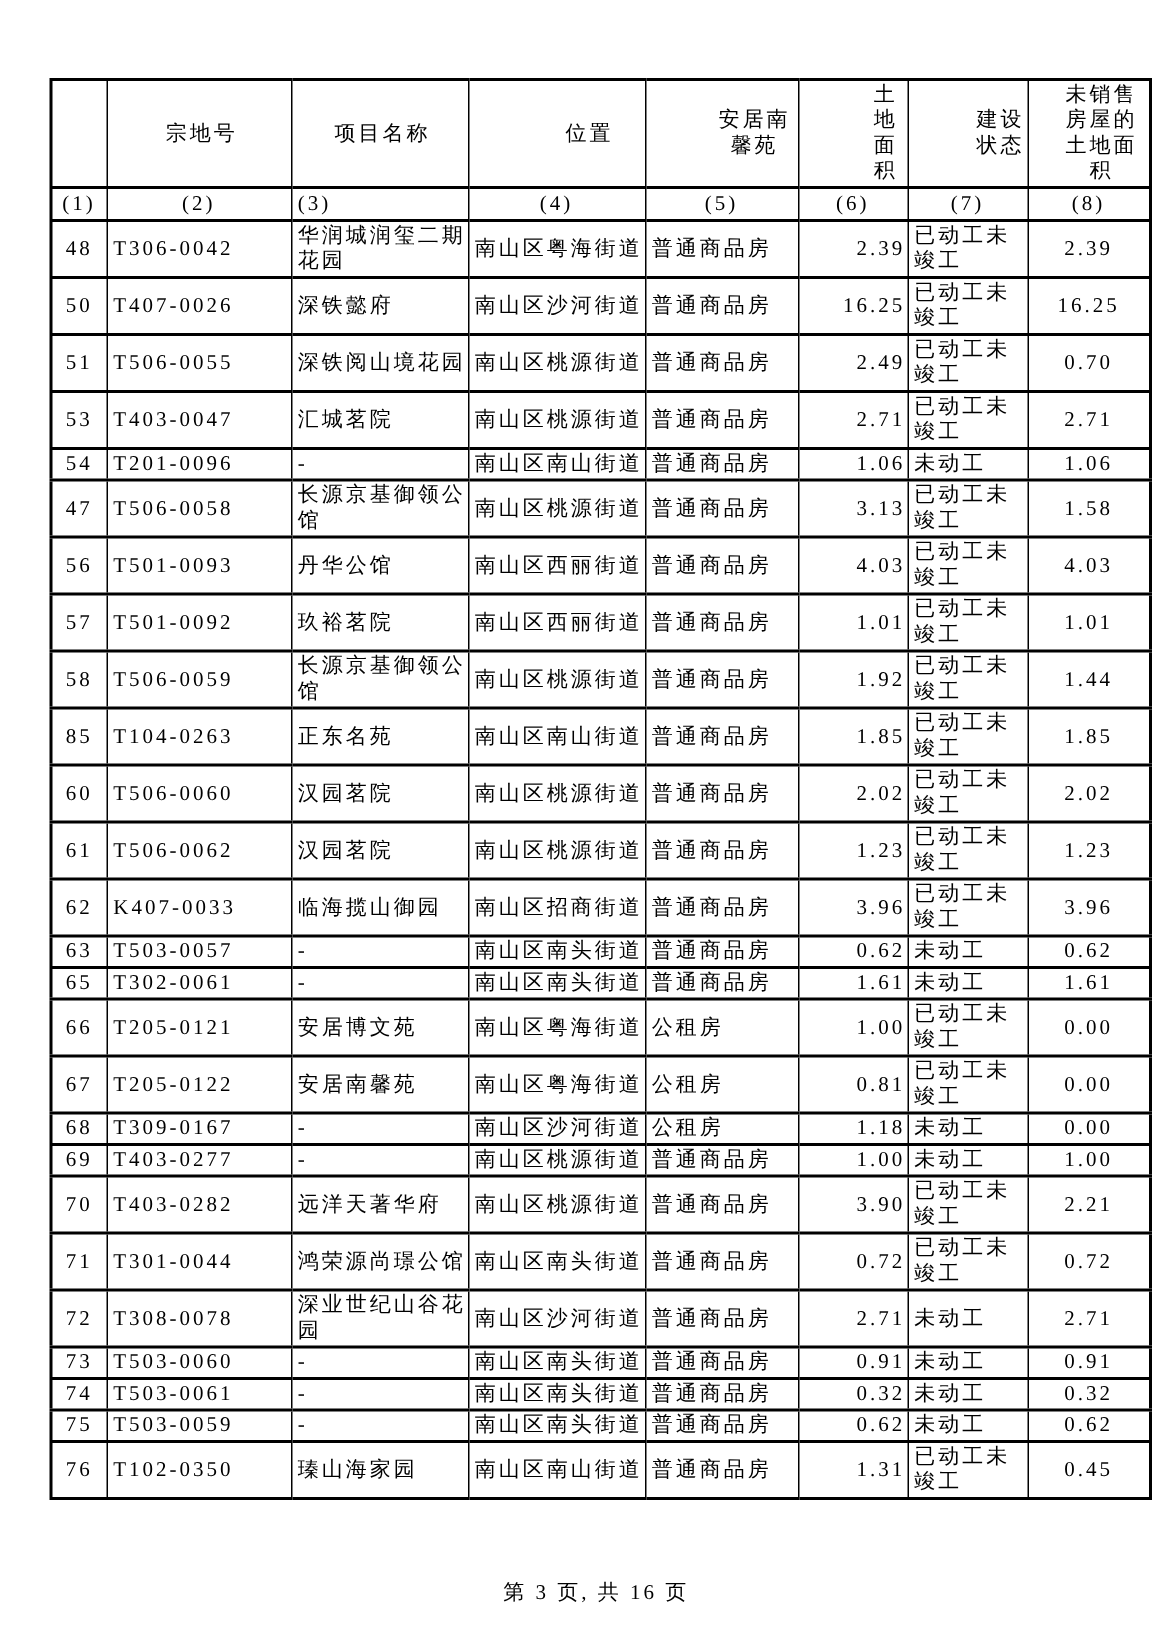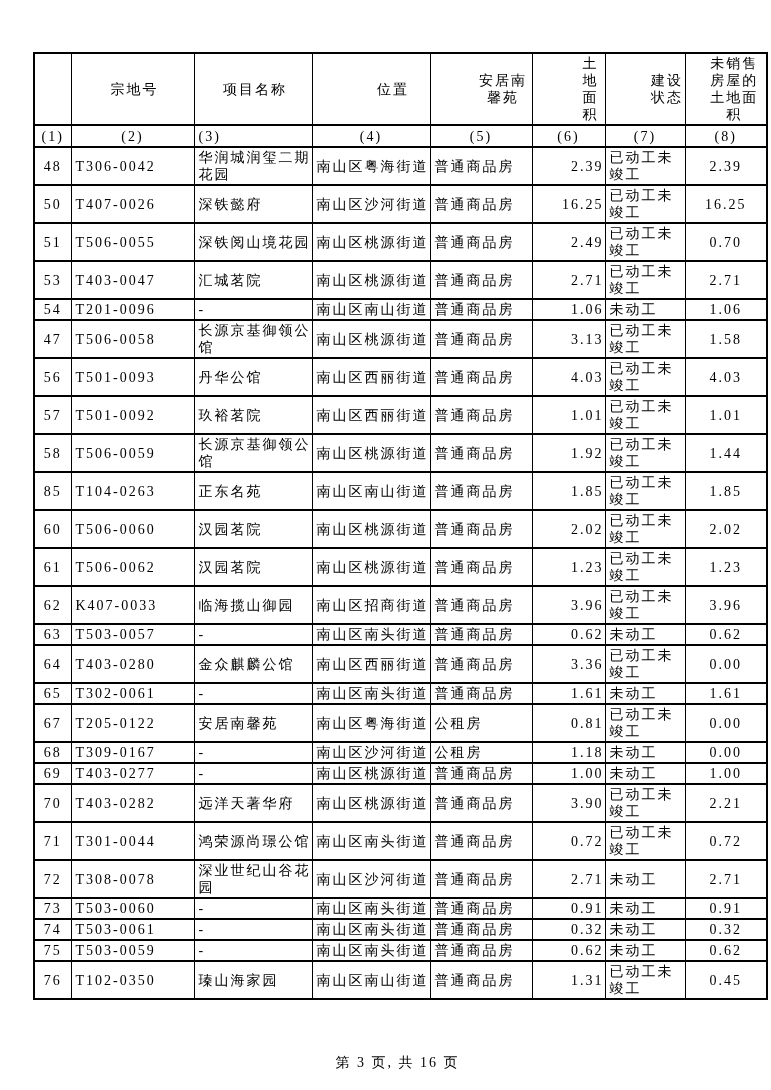--- a/index.html
+++ b/index.html
@@ -245,38 +245,38 @@
       <td class="c1">63</td>
       <td class="c2">T503-0057</td>
       <td class="c3">-</td>
       <td class="c4">南山区南头街道</td>
       <td class="c5">普通商品房</td>
       <td class="c6">0.62</td>
       <td class="c7">未动工</td>
       <td class="c8">0.62</td>
     </tr>
       <tr class="data-row">
-      <td class="c1">64</td>
-      <td class="c2">T403-0280</td>
-      <td class="c3">金众麒麟公馆</td>
-      <td class="c4">南山区西丽街道</td>
-      <td class="c5">普通商品房</td>
-      <td class="c6">3.36</td>
-      <td class="c7">已动工未竣工</td>
-      <td class="c8">0.00</td>
-    </tr>
-      <tr class="data-row">
       <td class="c1">65</td>
       <td class="c2">T302-0061</td>
       <td class="c3">-</td>
       <td class="c4">南山区南头街道</td>
       <td class="c5">普通商品房</td>
       <td class="c6">1.61</td>
       <td class="c7">未动工</td>
       <td class="c8">1.61</td>
+    </tr>
+      <tr class="data-row">
+      <td class="c1">66</td>
+      <td class="c2">T205-0121</td>
+      <td class="c3">安居博文苑</td>
+      <td class="c4">南山区粤海街道</td>
+      <td class="c5">公租房</td>
+      <td class="c6">1.00</td>
+      <td class="c7">已动工未竣工</td>
+      <td class="c8">0.00</td>
     </tr>
       <tr class="data-row">
       <td class="c1">67</td>
       <td class="c2">T205-0122</td>
       <td class="c3">安居南馨苑</td>
       <td class="c4">南山区粤海街道</td>
       <td class="c5">公租房</td>
       <td class="c6">0.81</td>
       <td class="c7">已动工未竣工</td>
       <td class="c8">0.00</td>

